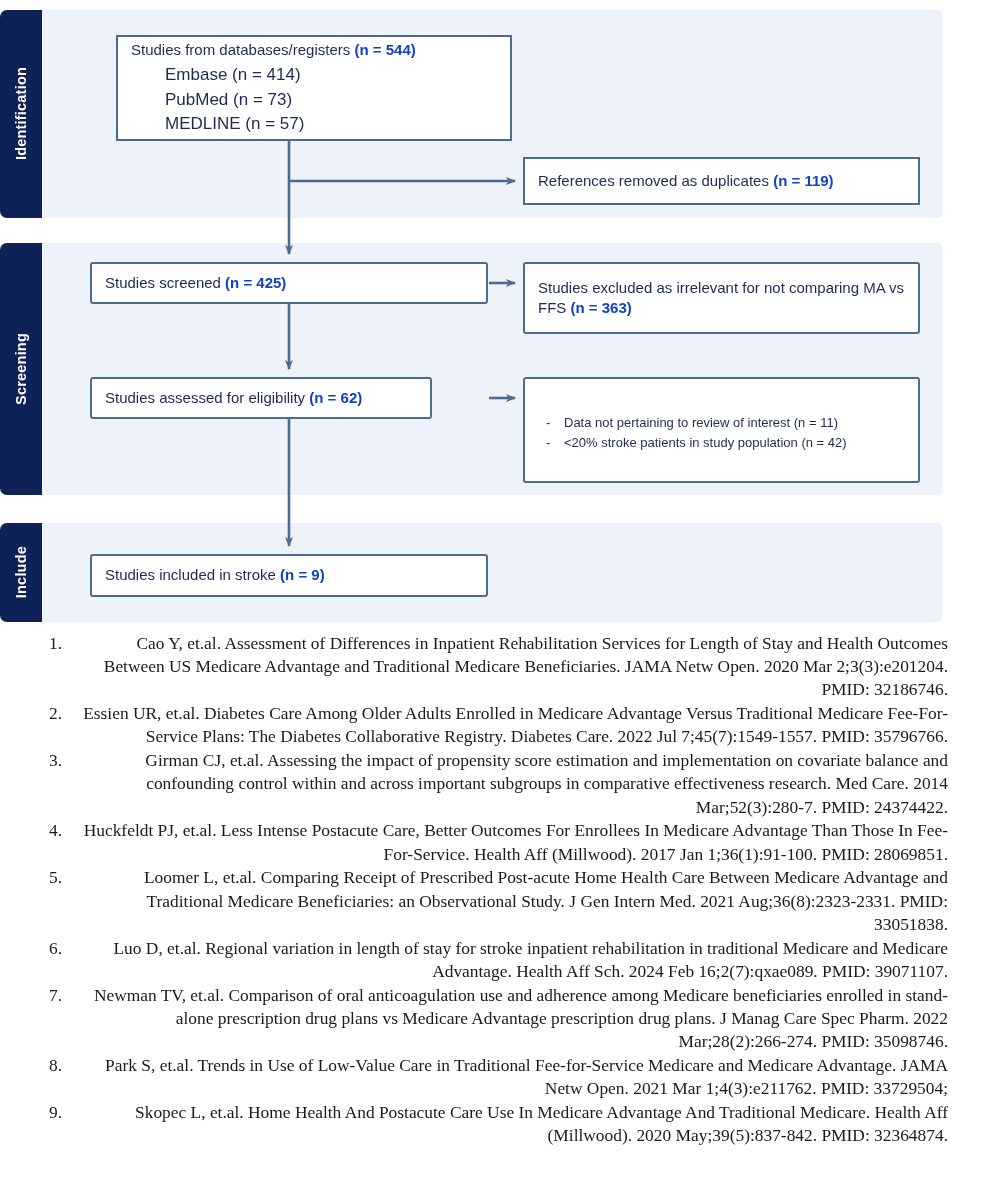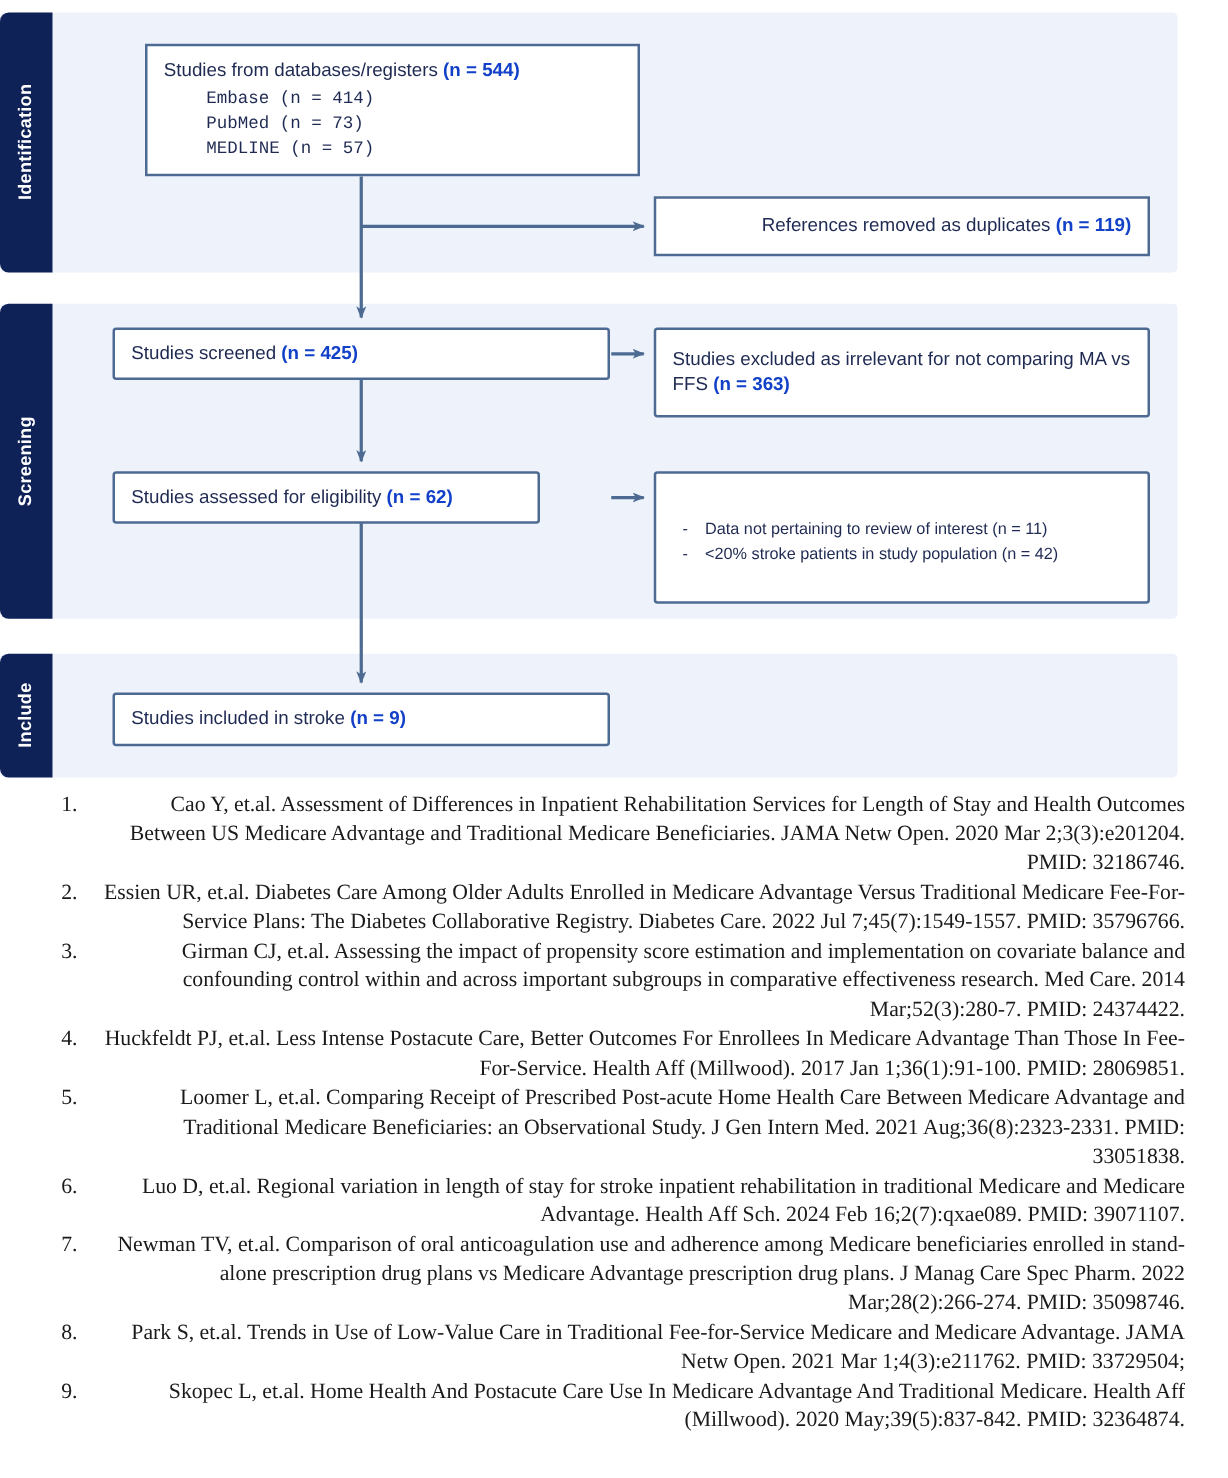--- a/index.html
+++ b/index.html
@@ -73,23 +73,22 @@
     color: #1240C8;
     font-weight: bold;
   }
   .sub-list {
     margin: 3px 0 0 0;
     padding: 0 0 0 34px;
     list-style: none;
   }
   .sub-list li {
     color: #1F2A52;
-    font-size: 14px;
+    font-size: 17px;
     line-height: 1.42;
-    font-family: Liberation Mono, monospace;
   }
   .dash-list {
     margin: 5px 0 0 0;
     padding: 0 0 0 6px;
     list-style: none;
   }
   .dash-list li {
     color: #1F2A52;
     font-size: 13px;
     line-height: 1.5;
@@ -193,21 +192,21 @@
         <span class="nbold">(n = 544)</span>
       </div>
       <ul class="sub-list">
         <li>Embase (n = 414)</li>
         <li>PubMed (n = 73)</li>
         <li>MEDLINE (n = 57)</li>
       </ul>
     </div>
   </div>
 
-  <div class="pbox" style="left:523px; top:157px; width:397px; height:48px;align-items:flex-end;">
+  <div class="pbox" style="left:523px; top:157px; width:397px; height:48px;">
     <div class="pbox-inner">
       <div class="ptext">
         <span>References removed as duplicates</span>
         <span class="nbold">(n = 119)</span>
       </div>
     </div>
   </div>
 
   <div class="pbox rounded" style="left:90px; top:262px; width:398px; height:42px;">
     <div class="pbox-inner">

